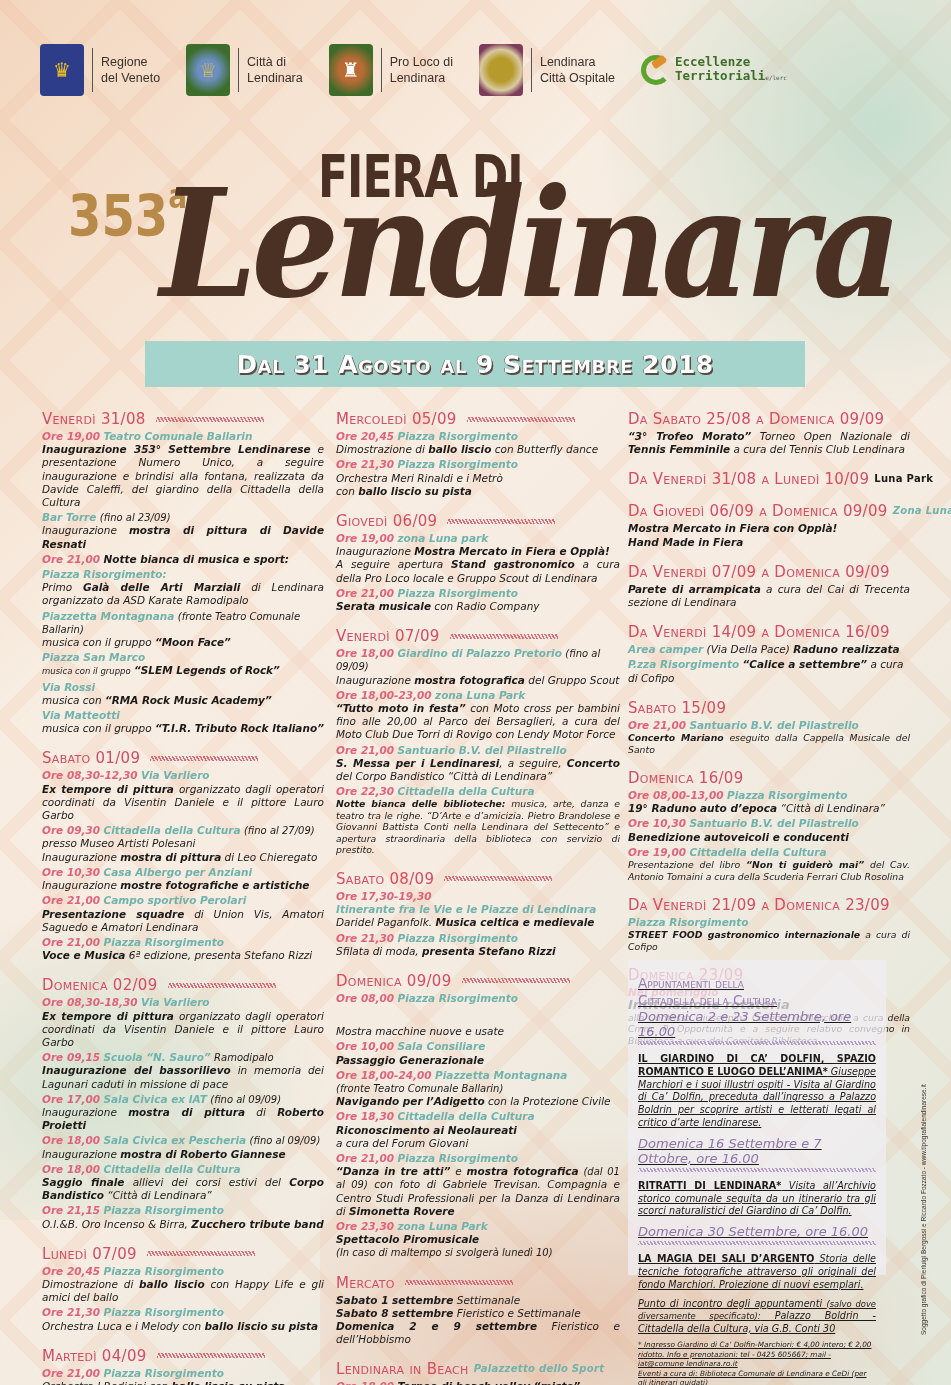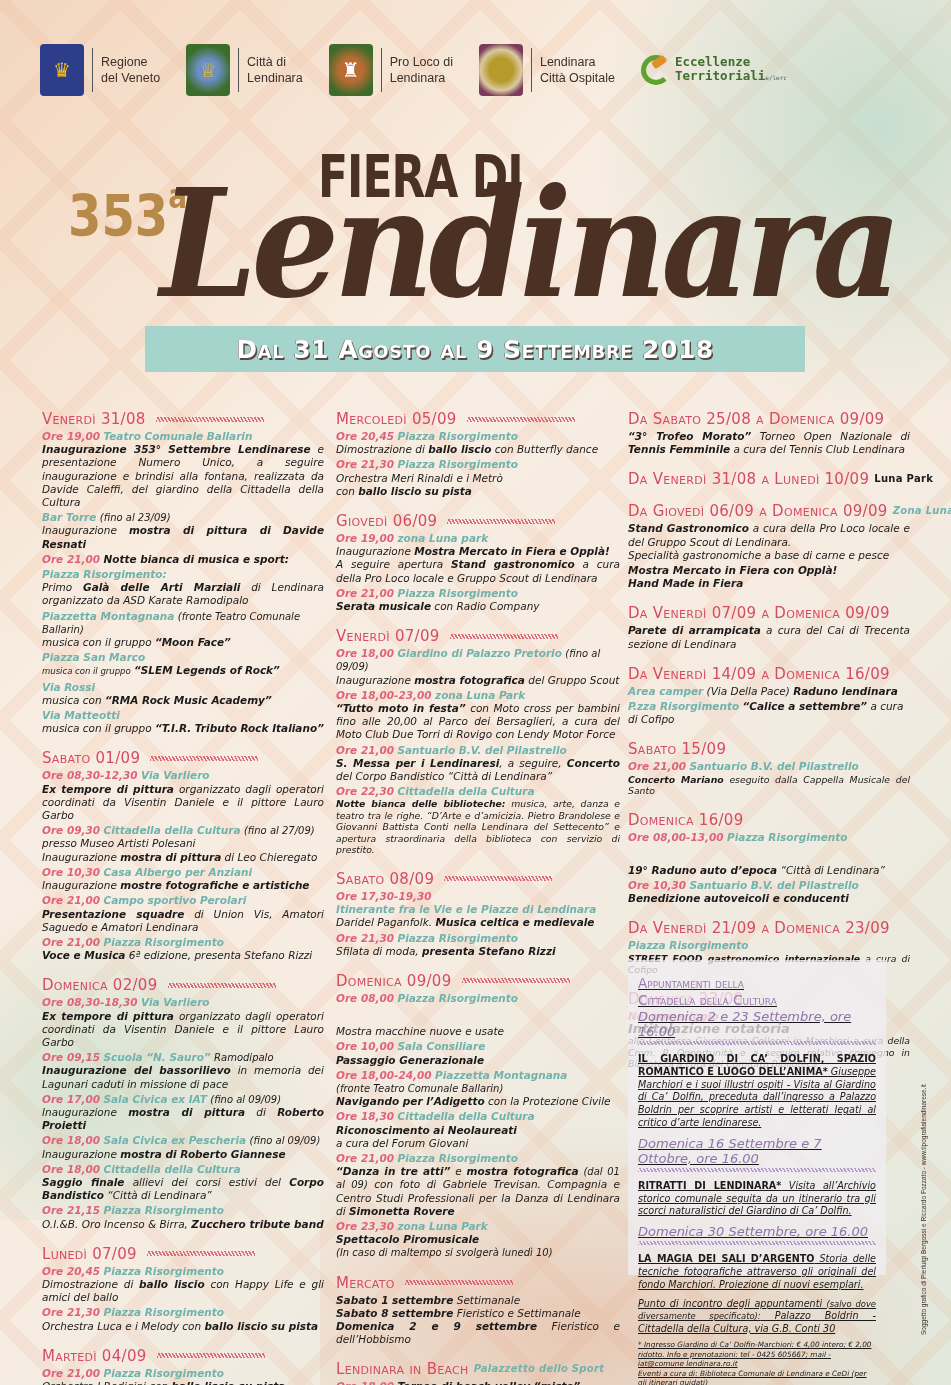--- a/index.html
+++ b/index.html
@@ -39,21 +39,21 @@
   .exc-icon { width: 30px; height: 30px; border: 5px solid #5ea32e; border-radius: 50%; border-right-color: transparent; position: relative; margin-right: 4px; }
   .exc-icon:after { content:""; position:absolute; left:6px; top:-2px; width: 14px; height: 8px; background:#e0902a; transform: rotate(-35deg); border-radius: 2px; }
   .exc-text { font-family: "DejaVu Sans Mono", monospace; font-size: 12.5px; line-height: 14px; color: #3f6e2a; font-weight: bold; }
   .exc-text small { font-size: 6px; color:#555; font-weight: normal; }
 
   
   .title-fiera { position: absolute; left: 318px; top: 142px; font-family: "DejaVu Sans", sans-serif; font-weight: bold; font-size: 44px; letter-spacing: -1px; color: #4a3124; transform: scaleY(1.35); transform-origin: top left; }
   .title-353 { position: absolute; left: 68px; top: 182px; font-family: "DejaVu Sans", sans-serif; font-weight: bold; font-size: 48px; color: #b88a4a; transform: scaleY(1.2); transform-origin: top left; }
   .title-353 sup { font-size: 28px; vertical-align: top; position: relative; top: -4px; }
   .title-lendinara { position: absolute; left: 160px; top: 168px; font-family: "DejaVu Serif", serif; font-style: italic; font-weight: bold; font-size: 150px; letter-spacing: -6px; color: #4a3124; line-height: 1; transform: scaleX(0.92); transform-origin: left top; }
-  .date-banner { position: absolute; left: 145px; top: 326px; width: 660px; height: 46px; background: #a5d4cc; display:flex; align-items:center; justify-content:center; }
+  .date-banner { position: absolute; left: 145px; top: 341px; width: 660px; height: 46px; background: #a5d4cc; display:flex; align-items:center; justify-content:center; }
   .date-banner span { font-family: "DejaVu Sans", sans-serif; font-weight: bold; font-size: 25px; color: #fff; letter-spacing: 0.5px; text-shadow: 1.5px 1.5px 0 #5a4a44, -0.5px -0.5px 0 #5a4a44; font-variant: small-caps; }
 
   
   .col { position: absolute; top: 410px; }
   .col-left { left: 42px; width: 282px; }
   .col-mid { left: 336px; width: 284px; }
   .col-right { left: 628px; width: 282px; }
 
   .day { margin-bottom: 14px; }
   .day-head { font-family: "DejaVu Sans", sans-serif; font-size: 15px; color: #d64b64; font-variant: small-caps; letter-spacing: 0.3px; line-height: 18px; display:flex; align-items:center; white-space: nowrap; }
@@ -389,65 +389,66 @@
         <span>Da Venerdì 31/08 a Lunedì 10/09</span>
         <span class="desc-inline">Luna Park</span>
       </div>
     </div>
     <div class="day">
       <div class="day-head">
         <span>Da Giovedì 06/09 a Domenica 09/09</span>
         <span class="loc-inline">Zona Luna Park</span>
       </div>
       <div class="ev">
-        <span class="desc" style="display: block;"><b>Stand Gastronomico</b> a cura della Pro Loco locale e del Gruppo Scout di Lendinara.<br>Specialità gastronomiche a base di carne e pesce</span>
-      </div>
-      <div class="ev">
         <span class="desc" style="display: block;"><b>Mostra Mercato in Fiera con Opplà!<br>Hand Made in Fiera</b></span>
       </div>
     </div>
     <div class="day">
       <div class="day-head">
         <span>Da Venerdì 07/09 a Domenica 09/09</span>
       </div>
       <div class="ev">
         <span class="desc" style="display: block;"><b>Parete di arrampicata</b> a cura del Cai di Trecenta sezione di Lendinara</span>
       </div>
     </div>
     <div class="day">
       <div class="day-head">
         <span>Da Venerdì 14/09 a Domenica 16/09</span>
       </div>
       <div class="ev">
-        <span class="ev-line"><span class="loc">Area camper</span> <span class="desc">(Via Della Pace) <b>Raduno lendinara</b></span></span>
+        <span class="ev-line"><span class="loc">Area camper</span> <span class="desc">(Via Della Pace) <b>Raduno realizzata</b></span></span>
       </div>
       <div class="ev">
         <span class="ev-line"><span class="loc">P.zza Risorgimento</span> <span class="desc"><b>“Calice a settembre”</b> a cura di Cofipo</span></span>
       </div>
     </div>
     <div class="day">
       <div class="day-head">
         <span>Sabato 15/09</span>
       </div>
       <div class="ev">
         <span class="ev-line"><span class="time">Ore 21,00</span> <span class="loc">Santuario B.V. del Pilastrello</span> </span>
         <span class="desc small" style="display: block;"><b>Concerto Mariano</b> eseguito dalla Cappella Musicale del Santo</span>
       </div>
     </div>
     <div class="day">
       <div class="day-head">
         <span>Domenica 16/09</span>
       </div>
       <div class="ev">
         <span class="ev-line"><span class="time">Ore 08,00-13,00</span> <span class="loc">Piazza Risorgimento</span> </span>
-        <span class="desc" style="display: block; margin-top: 20px;"><b>19° Raduno auto d’epoca</b>  “Città di Lendinara”</span>
+        <span class="desc" style="display: block;"><b>19° Raduno auto d’epoca</b>  “Città di Lendinara”</span>
       </div>
       <div class="ev">
         <span class="ev-line"><span class="time">Ore 10,30</span> <span class="loc">Santuario B.V. del Pilastrello</span> </span>
         <span class="desc" style="display: block;"><b>Benedizione autoveicoli e conducenti</b></span>
+      </div>
+      <div class="ev">
+        <span class="ev-line"><span class="time">Ore 19,00</span> <span class="loc">Cittadella della Cultura</span> </span>
+        <span class="desc small" style="display: block;">Presentazione del libro <b>“Non ti guiderò mai”</b> del Cav. Antonio Tomaini a cura della Scuderia Ferrari Club Rosolina</span>
       </div>
     </div>
     <div class="day">
       <div class="day-head">
         <span>Da Venerdì 21/09 a Domenica 23/09</span>
       </div>
       <div class="ev">
         <span class="ev-line"><span class="loc">Piazza Risorgimento</span> </span>
         <span class="desc small" style="display: block;"><b>STREET FOOD gastronomico internazionale</b> a cura di Cofipo</span>
       </div>

